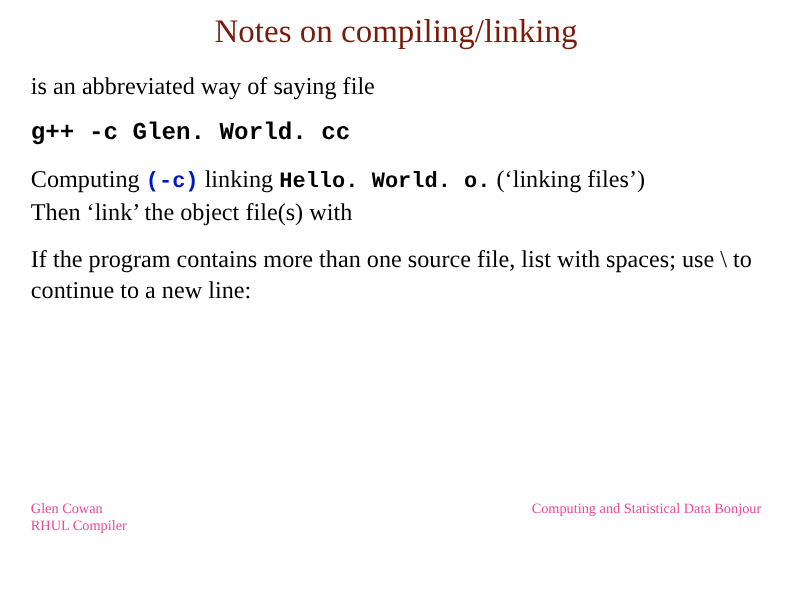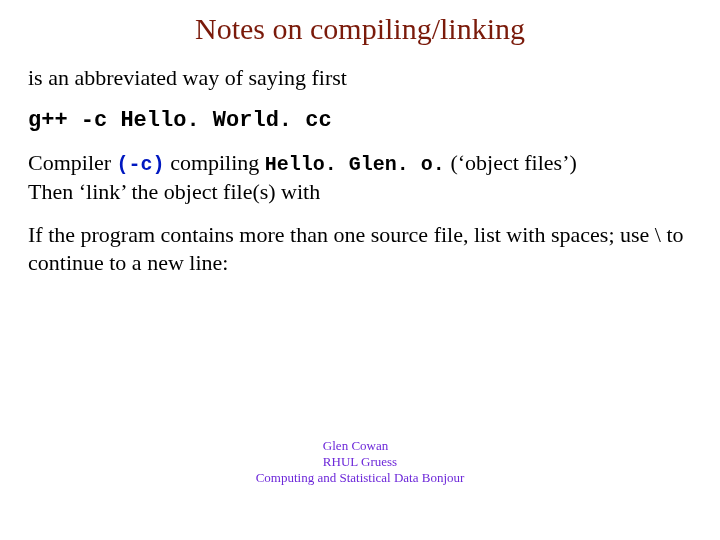--- a/index.html
+++ b/index.html
@@ -42,57 +42,56 @@
   }
   .blue {
     color: #0018c0;
   }
   .footer {
     position: absolute;
     left: 28px;
     right: 28px;
     bottom: 14px;
     font-size: 13px;
-    color: #6d28d9;
+    color: #ec4899;
     display: flex;
     justify-content: space-between;
-    align-items: center;
-    flex-direction: column;
+    align-items: flex-start;
   }
   .footer .left {
     line-height: 1.25;
   }
 </style>
 </head>
 <body>
 
 <div class="slide">
 
   <h1 class="title">Notes on compiling/linking</h1>
 
   <div class="body">
 
 
-    <p>is an abbreviated way of saying first</p>
+    <p>is an abbreviated way of saying file</p>
 
-    <p class="mono">g++ -c Hello. World. cc</p>
+    <p class="mono">g++ -c Glen. World. cc</p>
 
     <p>
-      <span>Compiler </span><span class="mono-inline blue">(-c)</span><span> compiling </span><span class="mono-inline">Hello. Glen. o.</span><span>    (‘object files’)</span>
+      <span>Computing </span><span class="mono-inline blue">(-c)</span><span> linking </span><span class="mono-inline">Hello. World. o.</span><span>    (‘linking files’)</span>
       <br>
       <span>Then ‘link’ the object file(s) with</span>
     </p>
 
 
     <p>If the program contains more than one source file, list with spaces; use \ to continue to a new line:</p>
 
 
   </div>
 
   <div class="footer">
     <div class="left">
       <span>Glen Cowan</span><br>
-      <span>RHUL Gruess</span>
+      <span>RHUL Compiler</span>
     </div>
     <div class="right">Computing and Statistical Data Bonjour</div>
   </div>
 
 </div>
 
 </body></html>

